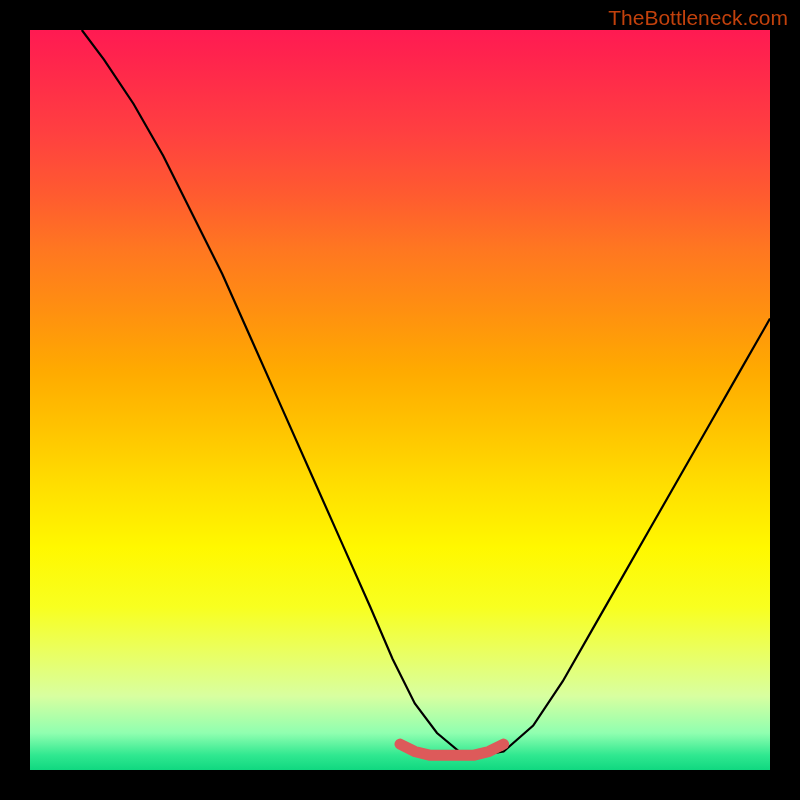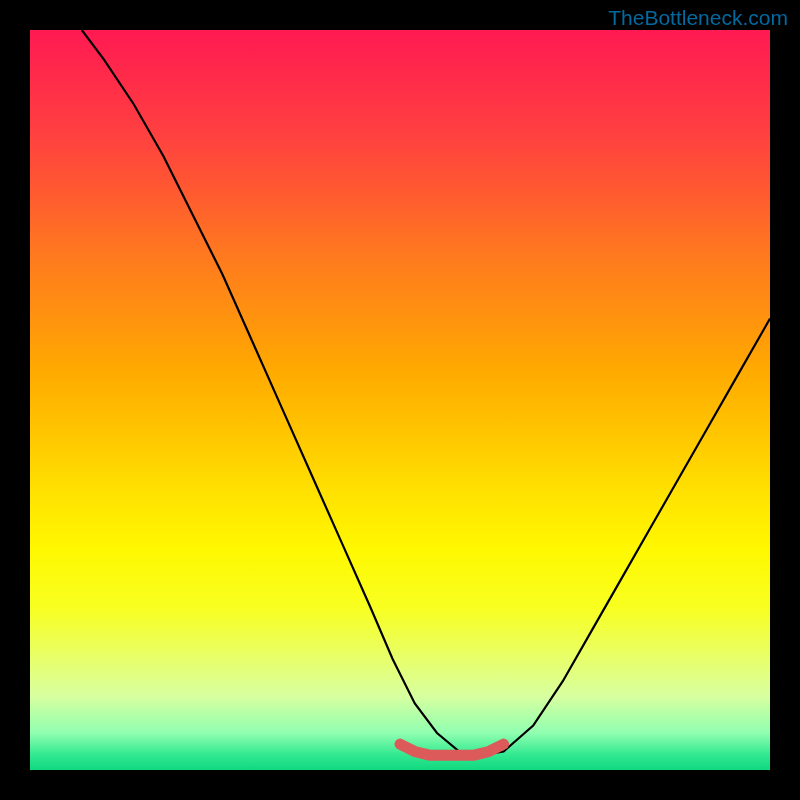--- a/index.html
+++ b/index.html
@@ -8,21 +8,21 @@
     height: 800px;
     background: #000;
     position: relative;
     overflow: hidden;
     font-family: Arial, sans-serif;
   }
   .watermark {
     position: absolute;
     top: 6px;
     right: 12px;
-    color: #0369a1;
+    color: #c2410c;
     font-size: 21px;
     font-weight: 500;
     z-index: 10;
   }
   .plot-area {
     position: absolute;
     left: 30px;
     top: 30px;
     width: 740px;
     height: 740px;

